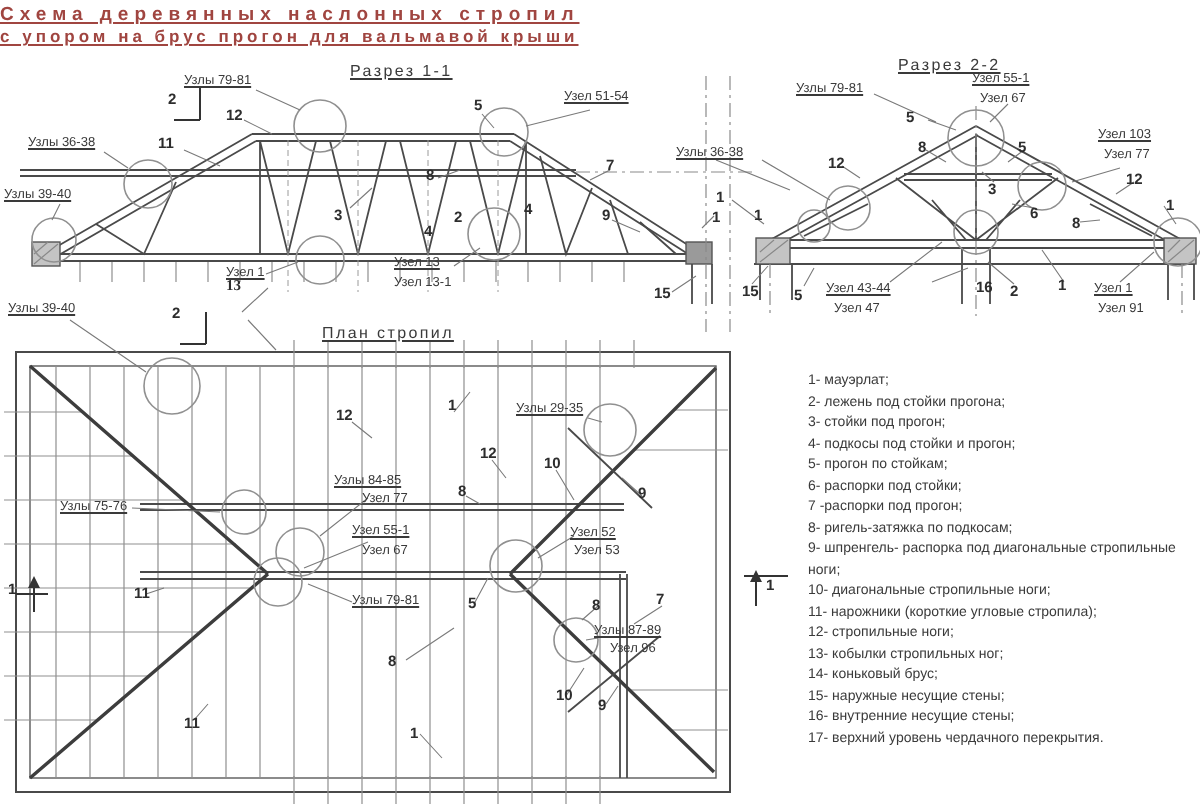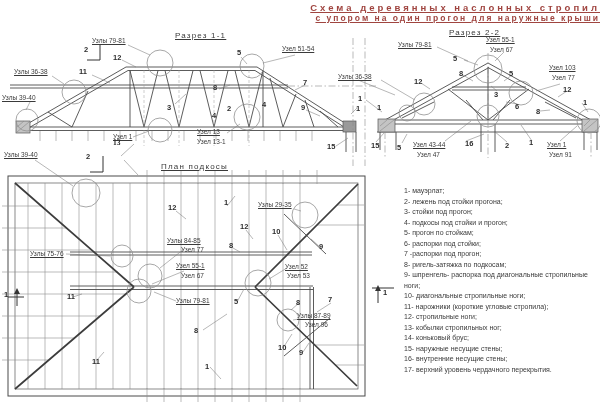--- a/index.html
+++ b/index.html
@@ -12,21 +12,21 @@
   .dashv{stroke:#9a9a9a;stroke-width:.5;stroke-dasharray:3 2;fill:none}
   .axis{stroke:#8a8a8a;stroke-width:.6;stroke-dasharray:7 2.5 1.5 2.5;fill:none}
   .border{stroke:#4a4a4a;stroke-width:1;fill:none}
   .border2{stroke:#5a5a5a;stroke-width:.7;fill:none}
   .nodecircle{stroke:#909090;stroke-width:.8;fill:none}
   .leader{stroke:#7a7a7a;stroke-width:.55;fill:none}
   .mark{stroke:#333;stroke-width:1;fill:none}
   .blk{fill:#c4c4c4;stroke:#555;stroke-width:.7}
   .blk2{fill:#9a9a9a;stroke:#555;stroke-width:.7}
   .hatch{stroke:#888;stroke-width:.6;fill:none}
-  #main-title{position:absolute;top:2px;left:0;width:600px;text-align:right;color:var(--title-color,#a04540);}
+  #main-title{position:absolute;top:2px;left:0;width:600px;text-align:left;color:var(--title-color,#a04540);}
   #main-title .t1{font-size:9.5px;font-weight:bold;letter-spacing:3px;text-decoration:underline;}
   #main-title .t2{font-size:8.5px;font-weight:bold;letter-spacing:2px;text-decoration:underline;}
   .stitle{position:absolute;font-size:8px;font-weight:normal;letter-spacing:1.2px;
           text-decoration:underline;color:#3a3a3a;white-space:nowrap;}
   .lbl{position:absolute;font-size:6.5px;color:#3a3a3a;white-space:nowrap;line-height:1.1;}
   .lbl.u{text-decoration:underline;}
   .lbl.num{font-size:7.5px;font-weight:bold;color:#2d2d2d;}
   .legend{position:absolute;left:404px;top:186px;width:194px;}
   .legend-item{font-size:7px;line-height:1.5;color:#3a3a3a;}
 </style>
@@ -98,26 +98,26 @@
     </g>
 
     <g>
       <path class="mark" d="M100,44V60M87,60H100M103,156V172M90,172H103M8,297H24M17,291V306M372,288H394M378,288V303"></path>
       <path d="M17,288l-3,6h6z M378,285l-3,6h6z" fill="#333"></path>
     </g>
   </svg>
 
   <div id="main-title">
     <div class="t1">Схема деревянных наслонных стропил</div>
-    <div class="t2">с упором на один прогон для наружные крыши</div>
+    <div class="t2">с упором на брус прогон для вальмавой крыши</div>
   </div>
 
   <div class="stitle" style="left:175px;top:31px">Разрез 1-1</div>
   <div class="stitle" style="left:449px;top:28px">Разрез 2-2</div>
-  <div class="stitle" style="left:161px;top:162px">План подкосы</div>
+  <div class="stitle" style="left:161px;top:162px">План стропил</div>
 
   <div>
 
   <div class="lbl u" style="left: 92px; top: 37px;">Узлы 79-81</div>
       <div class="lbl num" style="left: 84px; top: 46px;">2</div>
       <div class="lbl num" style="left: 113px; top: 54px;">12</div>
       <div class="lbl num" style="left: 79px; top: 68px;">11</div>
       <div class="lbl u" style="left: 14px; top: 68px;">Узлы 36-38</div>
       <div class="lbl u" style="left: 2px; top: 94px;">Узлы 39-40</div>
       <div class="lbl num" style="left: 237px; top: 49px;">5</div>
@@ -152,21 +152,21 @@
       <div class="lbl num" style="left: 563px; top: 86px;">12</div>
       <div class="lbl num" style="left: 515px; top: 103px;">6</div>
       <div class="lbl num" style="left: 536px; top: 108px;">8</div>
       <div class="lbl num" style="left: 358px; top: 95px;">1</div>
       <div class="lbl num" style="left: 377px; top: 104px;">1</div>
       <div class="lbl num" style="left: 583px; top: 99px;">1</div>
       <div class="lbl num" style="left: 371px; top: 142px;">15</div>
       <div class="lbl num" style="left: 397px; top: 144px;">5</div>
       <div class="lbl u" style="left: 413px; top: 141px;">Узел 43-44</div>
       <div class="lbl" style="left: 417px; top: 151px;">Узел 47</div>
-      <div class="lbl num" style="left: 465px; top: 140px;">16</div>
+      <div class="lbl num" style="left: 488px; top: 140px;">16</div>
       <div class="lbl num" style="left: 505px; top: 142px;">2</div>
       <div class="lbl num" style="left: 529px; top: 139px;">1</div>
       <div class="lbl u" style="left: 547px; top: 141px;">Узел 1</div>
       <div class="lbl" style="left: 549px; top: 151px;">Узел 91</div>
     </div>
   <div>
 
   <div class="lbl u" style="left: 4px; top: 151px;">Узлы 39-40</div>
       <div class="lbl num" style="left: 113px; top: 139px; font-family: Liberation Serif, serif;">13</div>
       <div class="lbl num" style="left: 168px; top: 204px;">12</div>

